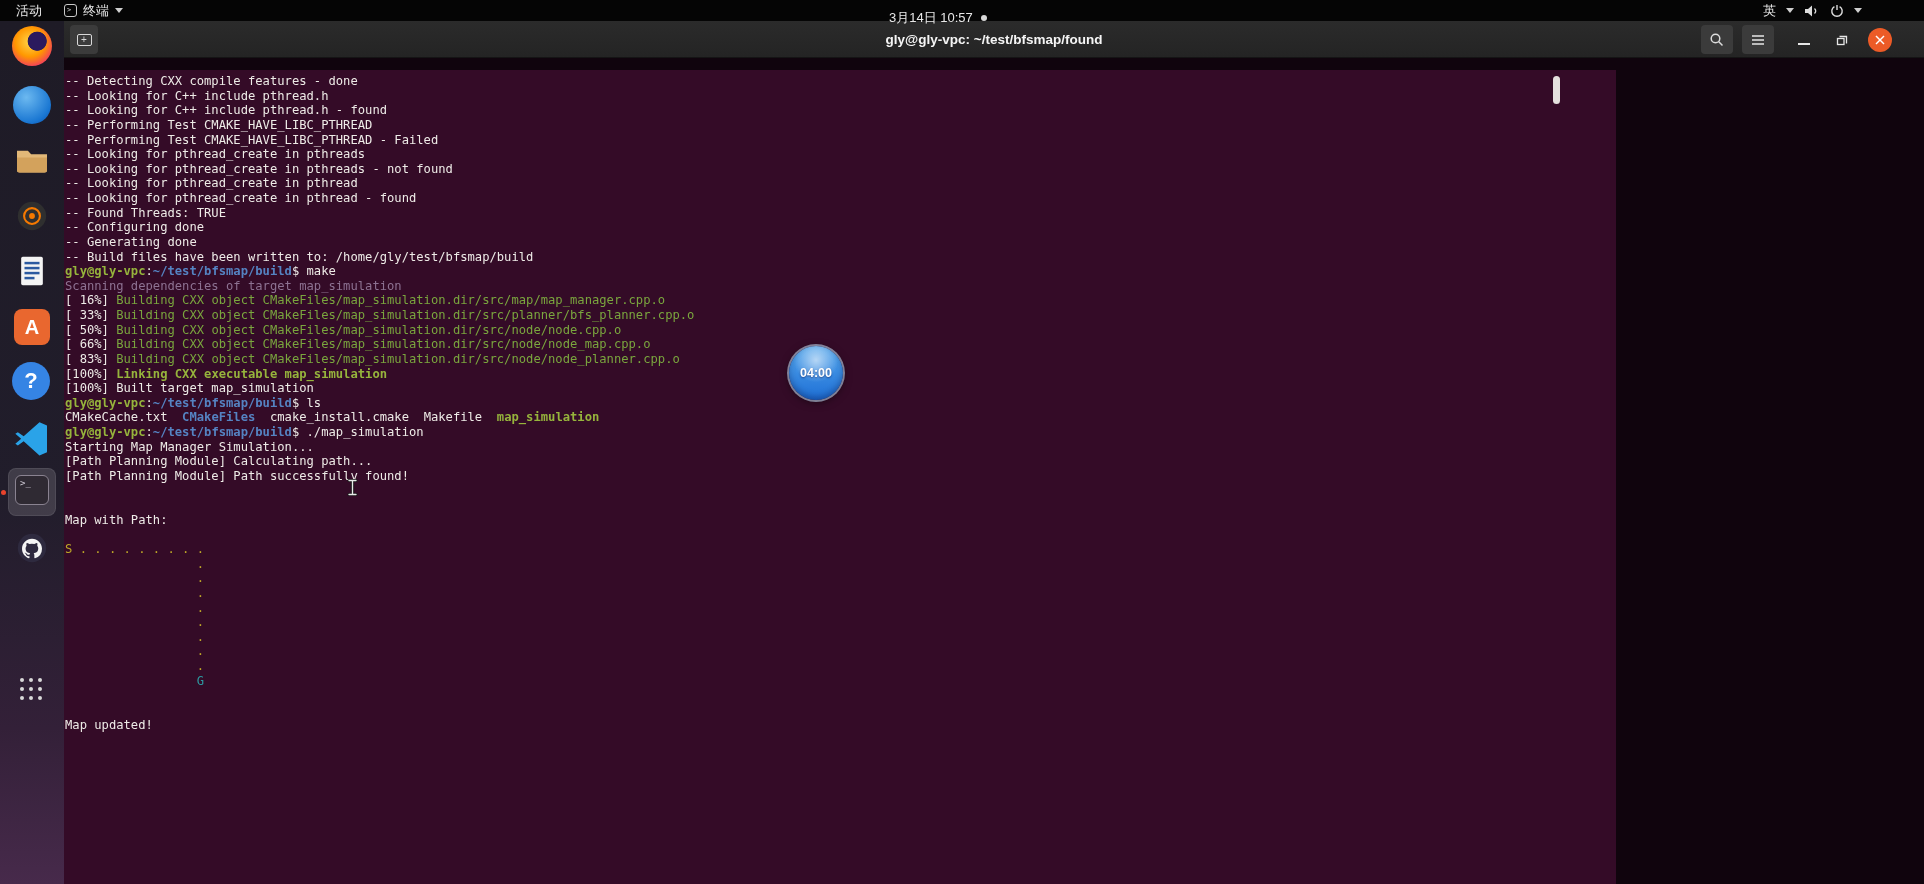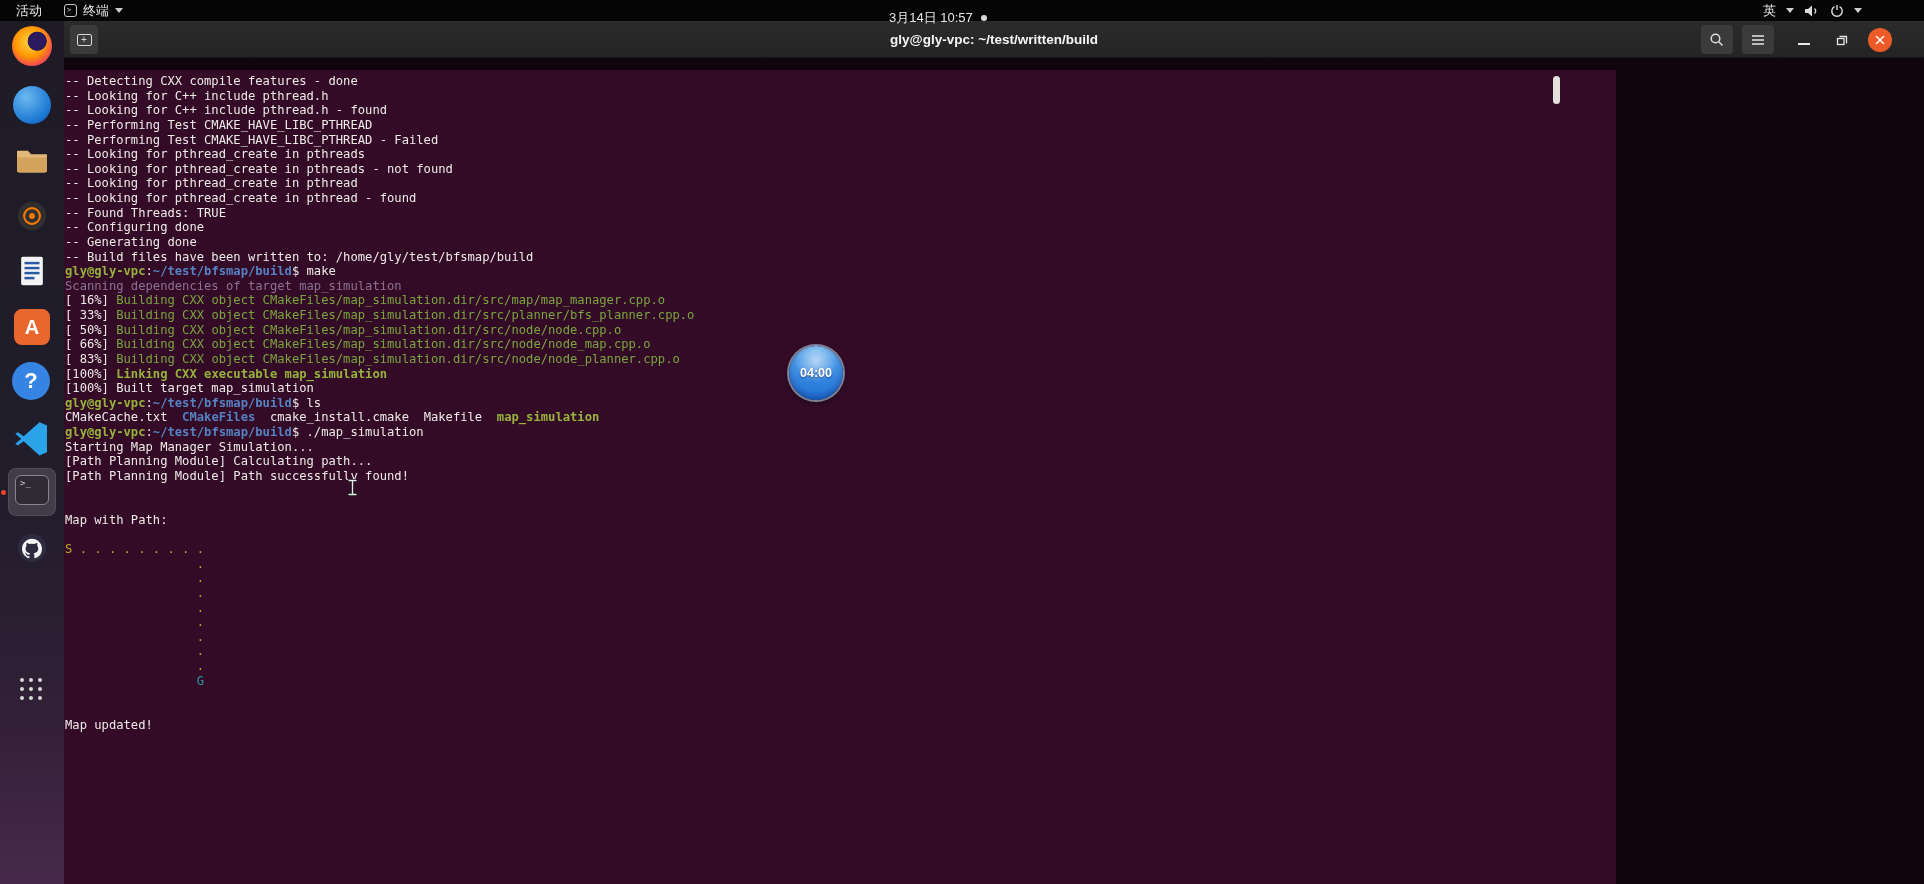--- a/index.html
+++ b/index.html
@@ -188,21 +188,21 @@
         <i></i>
         <i></i>
         <i></i>
     </div>
   </div>
 
   <div class="headerbar">
     <div class="hb-btn newtab-btn">
       <div class="newtab-glyph">+</div>
     </div>
-    <div class="hb-title">gly@gly-vpc: ~/test/written/build</div>
+    <div class="hb-title">gly@gly-vpc: ~/test/bfsmap/found</div>
     <div class="hb-btn search-btn">
       <svg width="16" height="16" viewBox="0 0 16 16">
         <circle cx="6.5" cy="6.5" r="4.3" stroke="#dcdcdc" stroke-width="1.5" fill="none"></circle>
         <line x1="9.8" y1="9.8" x2="13.5" y2="13.5" stroke="#dcdcdc" stroke-width="1.5"></line>
       </svg>
     </div>
     <div class="hb-btn menu-btn">
       <svg width="14" height="12" viewBox="0 0 14 12">
         <line x1="1" y1="2" x2="13" y2="2" stroke="#dcdcdc" stroke-width="1.6"></line>
         <line x1="1" y1="6" x2="13" y2="6" stroke="#dcdcdc" stroke-width="1.6"></line>

